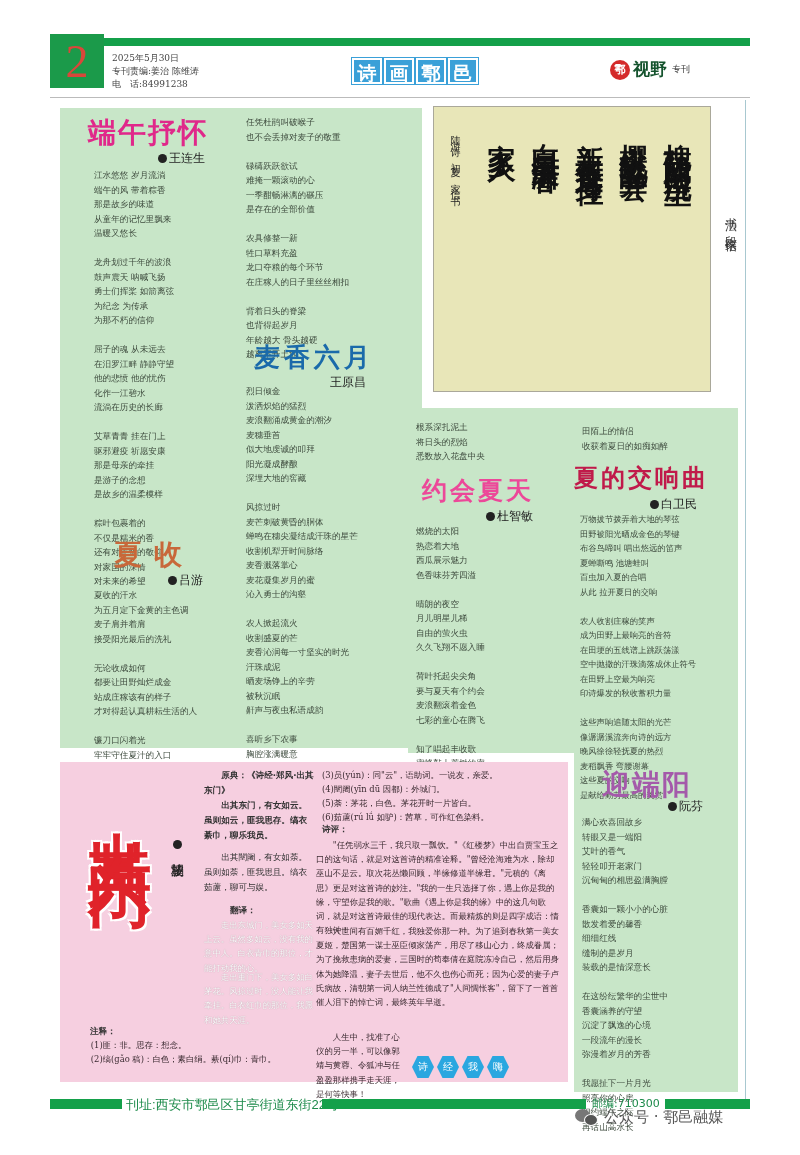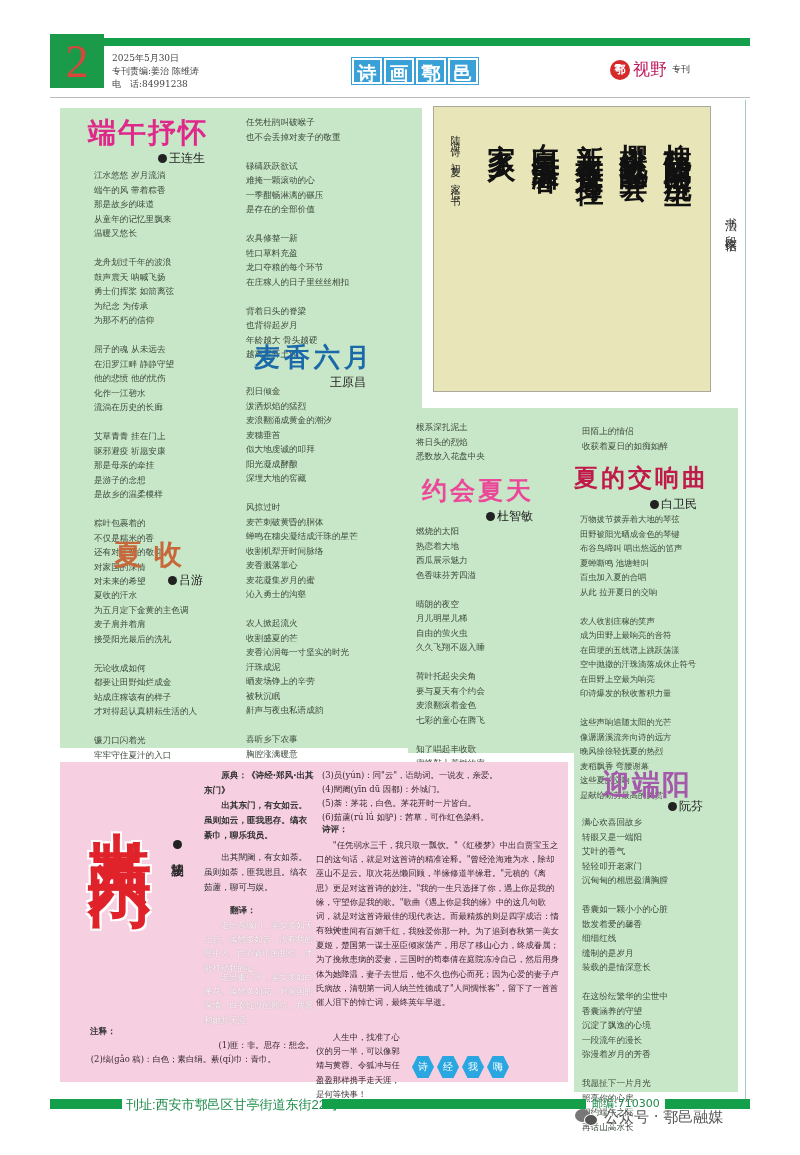--- a/index.html
+++ b/index.html
@@ -7,21 +7,21 @@
   .abs { position: absolute; }
   .greenbar { background: #14a04a; }
   .page-num { left: 50px; top: 34px; width: 54px; height: 54px; background: #1b9a4a; color: #d9473a; font-family: "Liberation Serif", serif; font-size: 46px; text-align: center; line-height: 56px; }
   .topbar { left: 104px; top: 38px; width: 646px; height: 8px; }
   .hdr-info { left: 112px; top: 52px; font-size: 9px; line-height: 13px; color: #444; }
   .hdr-rule { left: 50px; top: 97px; width: 700px; height: 1px; background: #bbb; }
   .section-title { left: 352px; top: 58px; display: flex; gap: 2px; }
   .section-title span { display: inline-block; width: 30px; height: 26px; background: #3aa0d8; color: #fff; font-family: "DejaVu Sans", sans-serif; font-weight: bold; font-size: 19px; text-align: center; line-height: 26px; border: 2px solid #fff; outline: 1px solid #3aa0d8; }
   .brand { left: 610px; top: 58px; display: flex; align-items: center; gap: 3px; }
   .brand .seal { width: 20px; height: 20px; border-radius: 50%; background: #d42a2a; color: #fff; font-size: 11px; text-align: center; line-height: 20px; font-family: "DejaVu Sans", sans-serif; font-weight: bold; }
-  .brand .name { font-size: 17px; font-weight: normal; color: #be185d; }
+  .brand .name { font-size: 17px; font-weight: bold; color: #14532d; }
   .brand .sub { font-size: 9px; color: #333; margin-left: 2px; }
   .green-bg { background: #c8e6c8; }
   .poem { font-size: 8.6px; line-height: 14.5px; color: #3d4a3d; white-space: pre; font-family: "DejaVu Serif", serif; }
   .ptitle { font-family: "DejaVu Sans", sans-serif; font-weight: bold; letter-spacing: 2px; }
   .author { font-family: "DejaVu Sans", sans-serif; font-size: 12px; color: #222; }
   .author .dot { display: inline-block; width: 9px; height: 9px; border-radius: 50%; background: #222; margin-right: 2px; vertical-align: -1px; }
   .calli { left: 433px; top: 106px; width: 278px; height: 286px; background: #e8e6b8; border: 1px solid #aaa89a; overflow: hidden; }
   .calli-col { position: absolute; top: 14px; writing-mode: vertical-rl; font-family: "DejaVu Serif", serif; font-weight: bold; color: #111; font-size: 28px; letter-spacing: 6px; }
   .calli-sig { position: absolute; top: 20px; left: 14px; writing-mode: vertical-rl; font-size: 10px; color: #222; letter-spacing: 6px; }
   .calli-caption { left: 722px; top: 208px; writing-mode: vertical-rl; font-family: "DejaVu Sans", sans-serif; font-size: 12px; color: #333; letter-spacing: 2px; }
@@ -253,24 +253,24 @@
 
 <div class="abs pink-bg" style="left:60px;top:762px;width:508px;height:320px;"></div>
 <div class="abs big-title">出其东门</div>
 <div class="abs big-author"><span class="dot"></span><span>杨望波</span></div>
 
 <div class="abs prose-sans" style="left:204px;top:768px;width:110px;text-indent:2em;font-weight:bold;">原典：《诗经·郑风·出其东门》</div>
 <div class="abs prose-sans" style="left:204px;top:798px;width:110px;text-indent:2em;font-weight:bold;">出其东门，有女如云。虽则如云，匪我思存。缟衣綦巾，聊乐我员。</div>
 <div class="abs prose-sans" style="left:204px;top:850px;width:110px;text-indent:2em;font-weight:normal;">出其闉阇，有女如荼。虽则如荼，匪我思且。缟衣茹藘，聊可与娱。</div>
 <div class="abs prose-sans" style="left:230px;top:903px;font-weight:bold;">翻译：</div>
 <div class="abs prose" style="left:204px;top:918px;width:110px;text-indent:2em;color:#fff;text-shadow:0 0 1px #a08090;">走出东城门，美女多如天上云。虽然多如云，没有我的意中人。白衣青巾的那位，才能打动我的心。</div>
-<div class="abs prose" style="left:204px;top:970px;width:110px;text-indent:2em;color:#fff;text-shadow:0 0 1px #a08090;">走出重门下，美女多如白茅花。虽然多如花，对家国的深情。白衣红巾的那位，我愿和她共天涯。</div>
+<div class="abs prose" style="left:204px;top:970px;width:110px;text-indent:2em;color:#fff;text-shadow:0 0 1px #a08090;">走出重门下，美女多如白茅花。风掠过时，没人能让我牵挂。白衣红巾的那位，我愿和她共天涯。</div>
 
 <div class="abs prose-sans" style="left:90px;top:1024px;font-weight:bold;">注释：</div>
-<div class="abs prose" style="left:74px;top:1038px;width:240px;text-indent:2em;text-align:right;">(1)匪：非。思存：想念。</div>
+<div class="abs prose" style="left:74px;top:1038px;width:240px;text-indent:2em;">(1)匪：非。思存：想念。</div>
 <div class="abs prose" style="left:74px;top:1052px;width:240px;text-indent:2em;">(2)缟(gǎo 稿)：白色；素白绢。綦(qí)巾：青巾。</div>
 
 <div class="abs prose" style="left:322px;top:768px;width:240px;">(3)员(yún)：同"云"，语助词。一说友，亲爱。</div>
 <div class="abs prose" style="left:322px;top:782px;width:240px;">(4)闉阇(yīn dū 因都)：外城门。</div>
 <div class="abs prose" style="left:322px;top:796px;width:240px;">(5)荼：茅花，白色。茅花开时一片皆白。</div>
 <div class="abs prose" style="left:322px;top:810px;width:240px;">(6)茹藘(rú lǘ 如驴)：茜草，可作红色染料。</div>
 <div class="abs prose-sans" style="left:322px;top:822px;font-weight:bold;">诗评：</div>
 <div class="abs prose" style="left:316px;top:838px;width:246px;text-indent:2em;">"任凭弱水三千，我只取一瓢饮。"《红楼梦》中出自贾宝玉之口的这句话，就是对这首诗的精准诠释。"曾经沧海难为水，除却巫山不是云。取次花丛懒回顾，半缘修道半缘君。"元稹的《离思》更是对这首诗的妙注。"我的一生只选择了你，遇上你是我的缘，守望你是我的歌。"歌曲《遇上你是我的缘》中的这几句歌词，就是对这首诗最佳的现代表达。而最精炼的则是四字成语：情有独钟！</div>
 <div class="abs prose" style="left:316px;top:924px;width:246px;text-indent:2em;">人世间有百媚千红，我独爱你那一种。为了追到春秋第一美女夏姬，楚国第一谋士巫臣倾家荡产，用尽了移山心力，终成眷属；为了挽救患病的爱妻，三国时的荀奉倩在庭院冻冷自己，然后用身体为她降温，妻子去世后，他不久也伤心而死；因为心爱的妻子卢氏病故，清朝第一词人纳兰性德成了"人间惆怅客"，留下了一首首催人泪下的悼亡词，最终英年早逝。</div>
 <div class="abs prose" style="left:316px;top:1030px;width:92px;text-indent:2em;">人生中，找准了心仪的另一半，可以像郭靖与黄蓉、令狐冲与任盈盈那样携手走天涯，是何等快事！</div>

